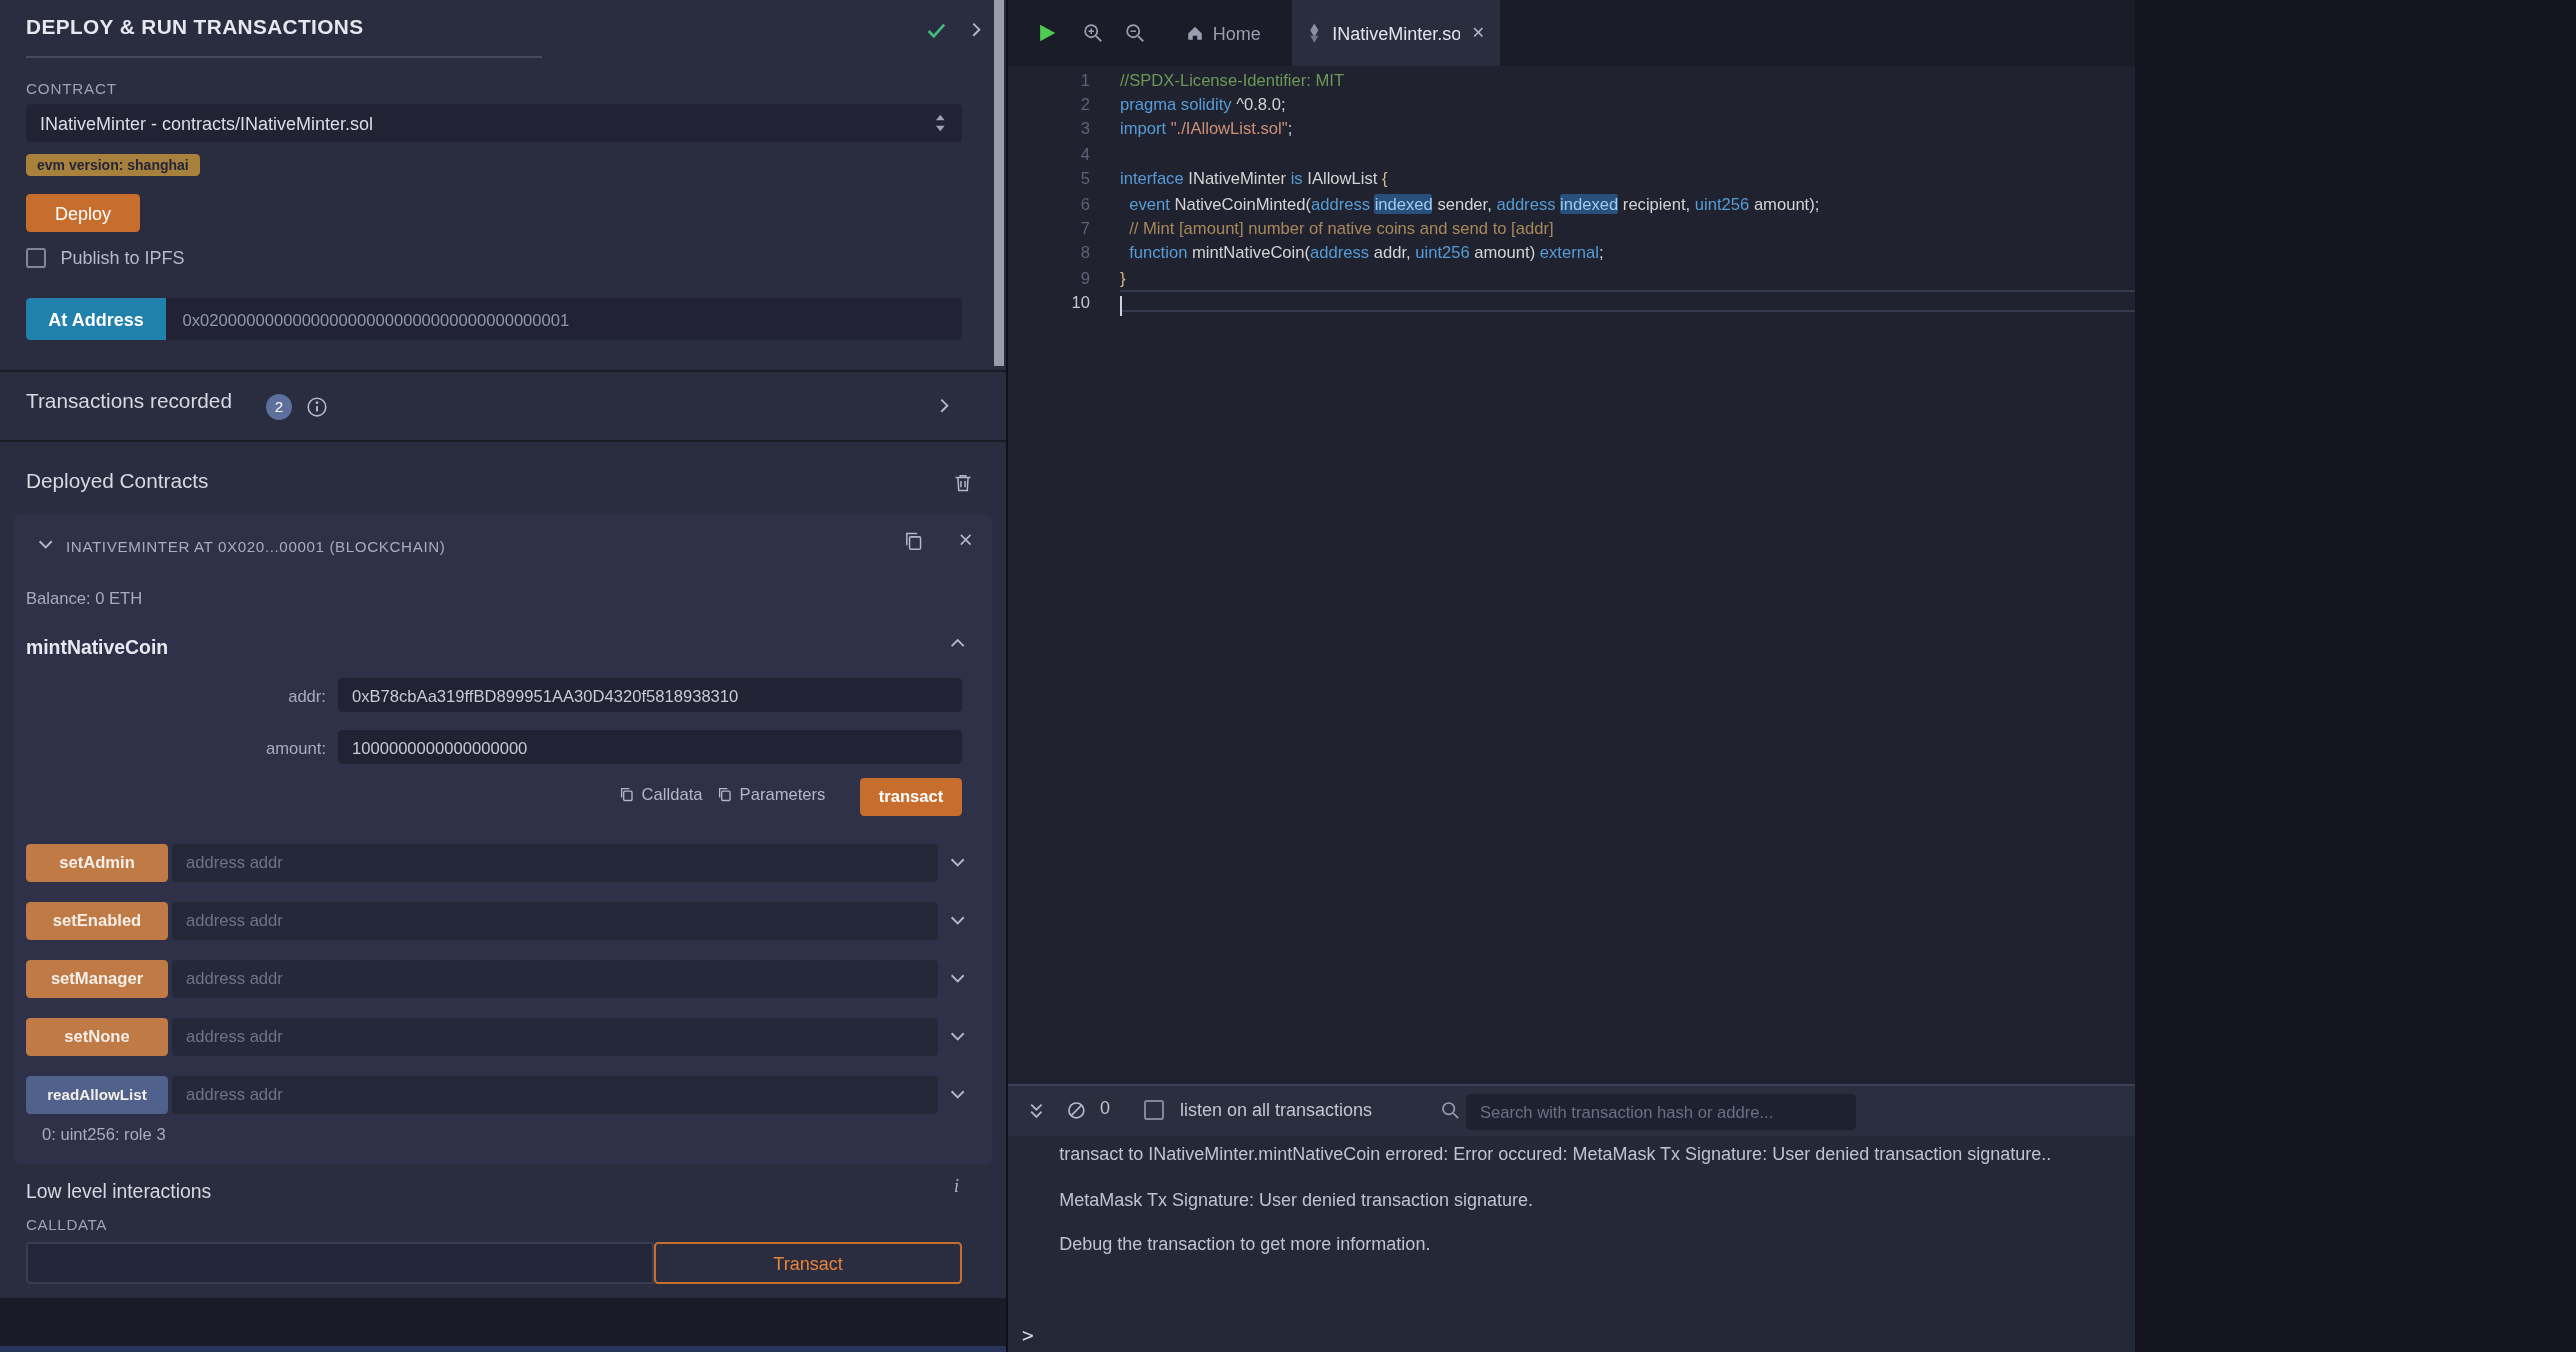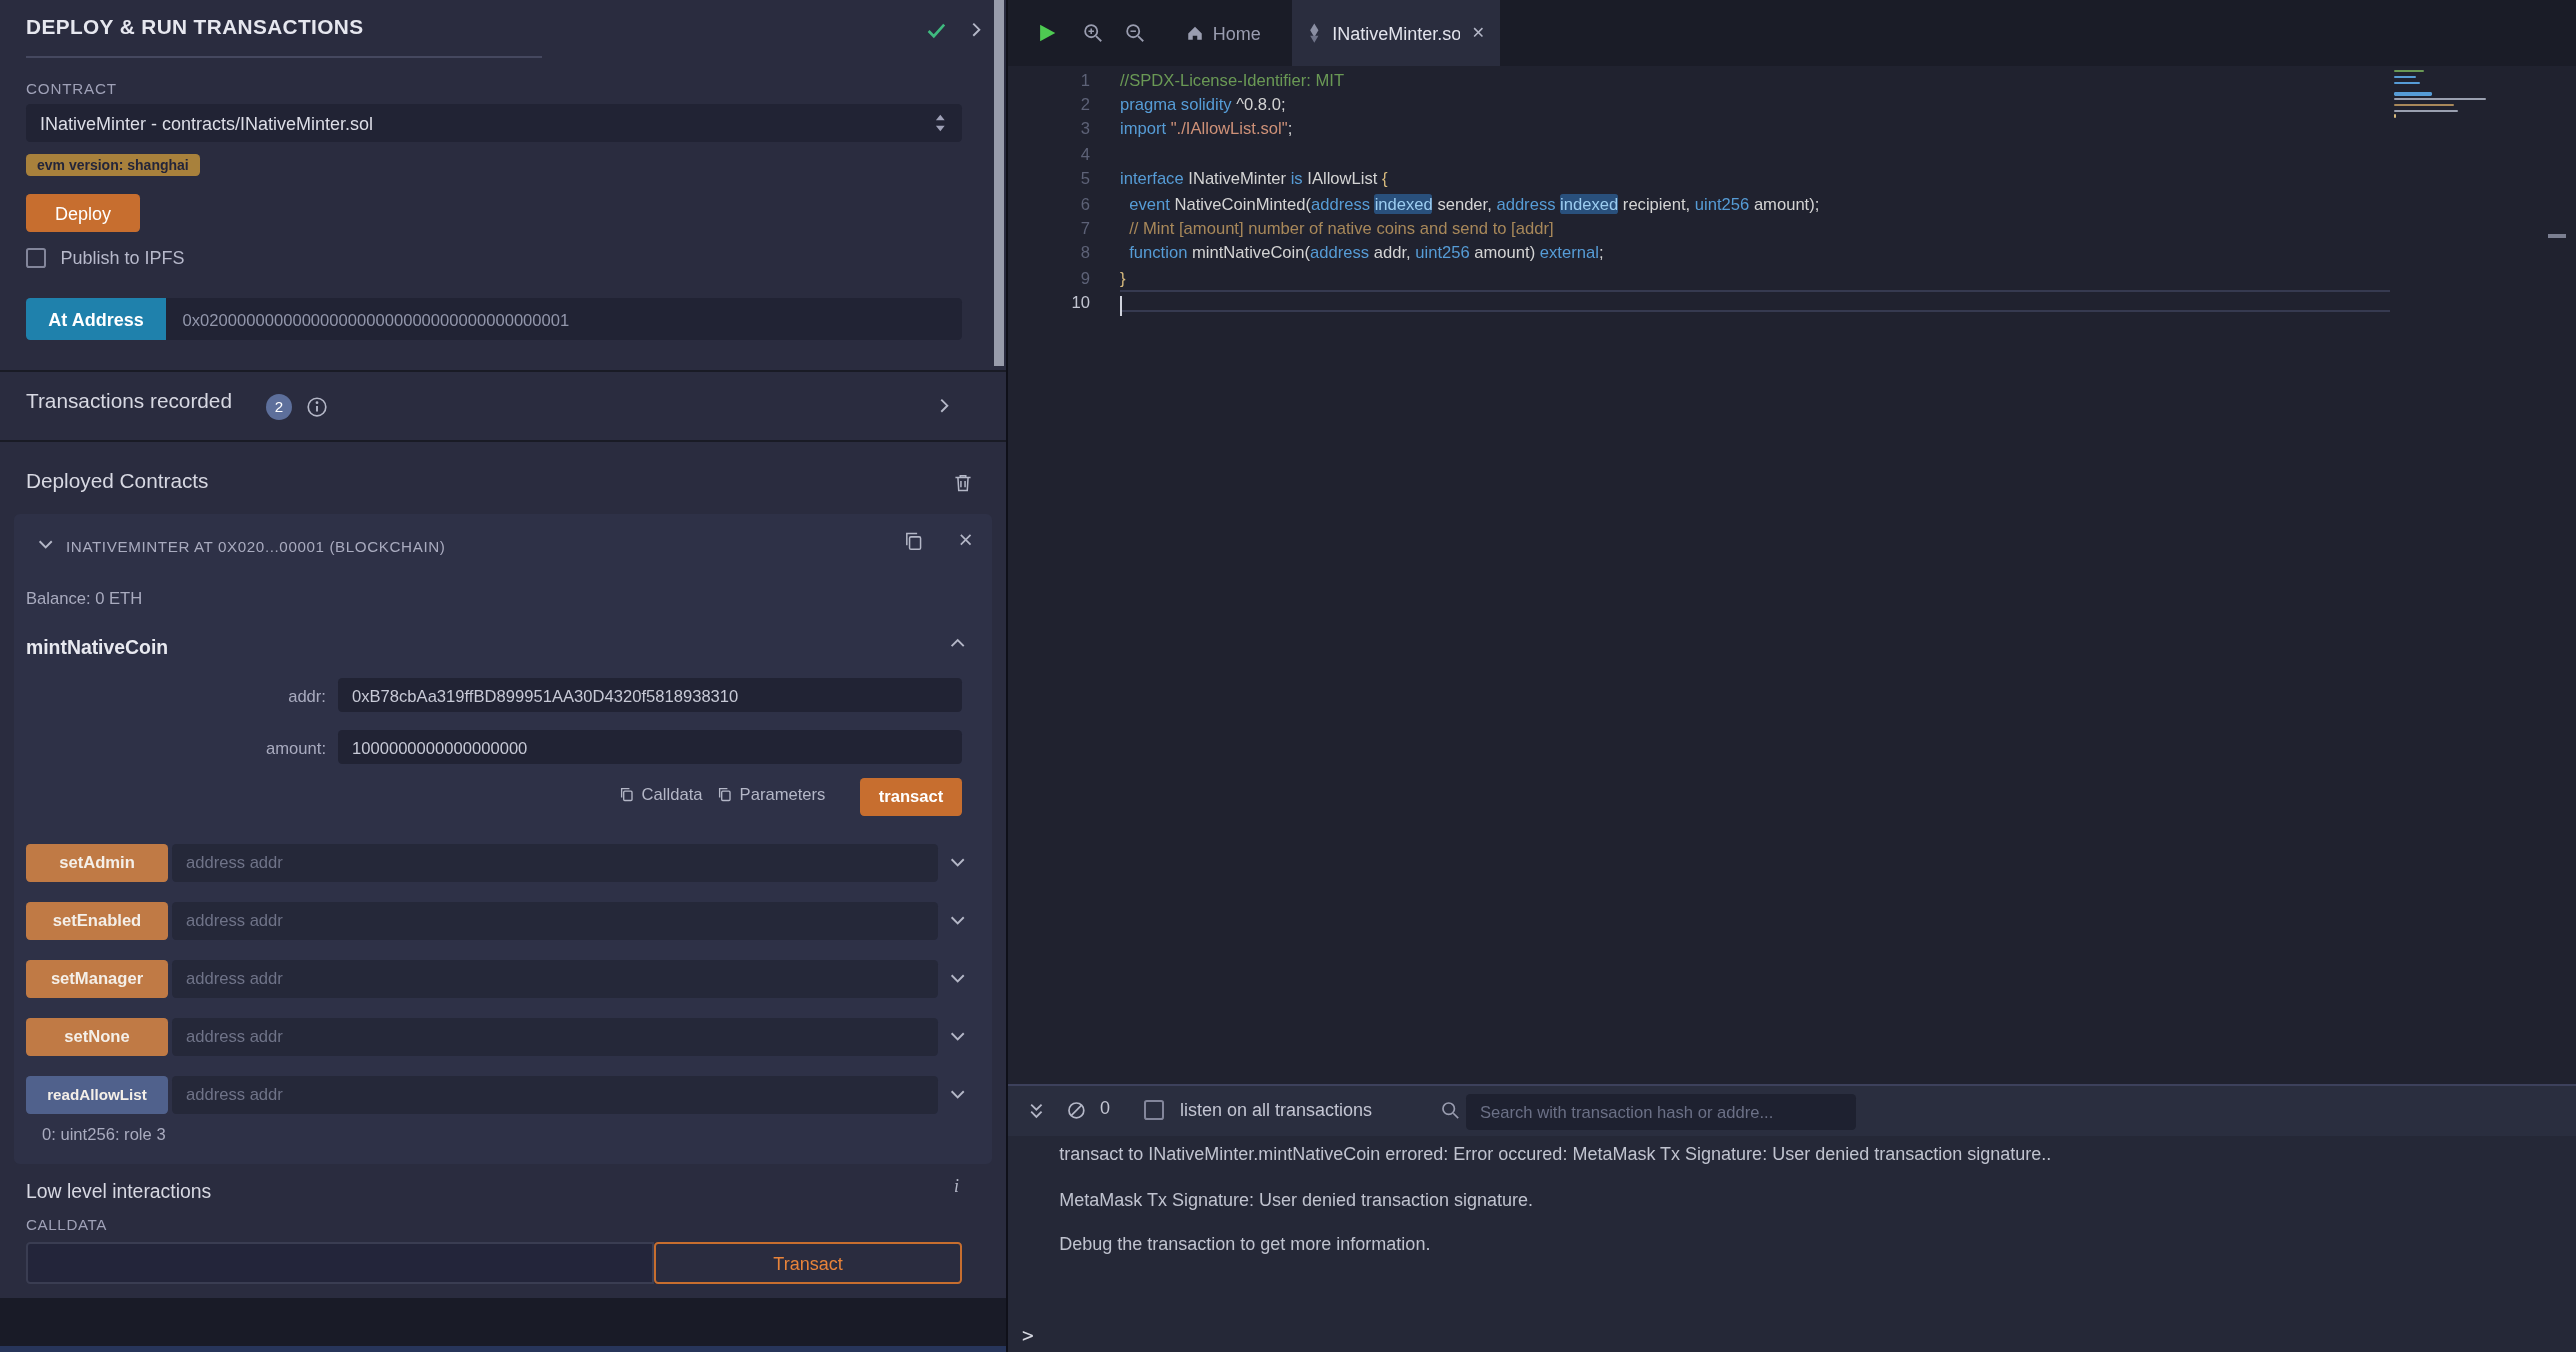--- a/index.html
+++ b/index.html
@@ -1,17 +1,17 @@
 <!DOCTYPE html>
 <html style="font-size:11px"><head>
 <meta charset="utf-8">
 <style>
   html,body{margin:0;padding:0;background:#14151f;}
   *{box-sizing:border-box;font-family:"Liberation Sans",sans-serif;}
-  #viewport{width:2576px;height:1352px;overflow:hidden;position:relative;background:#0f766e;}
+  #viewport{width:2135px;height:1352px;overflow:hidden;position:relative;background:#0f766e;}
   #stage{width:1288px;height:676px;transform:scale(2);transform-origin:0 0;position:relative;background:#1b1d29;}
 
   
   #left-panel{position:absolute;left:0;top:0;width:503px;height:676px;background:#2a2c3f;overflow:hidden;}
   #left-panel .abs{position:absolute;}
   #lp-title{left:13px;top:8.3px;font-size:10.4px;font-weight:600;color:#e6e7ef;letter-spacing:0.2px;}
   #lp-underline{left:13px;top:28px;width:258px;height:0.7px;background:#45485f;}
   #lp-check{left:463px;top:10.4px;}
   #lp-arrow{left:483px;top:10.4px;}
   #lp-contract-label{left:13px;top:40px;font-size:7.6px;color:#9fa1b7;letter-spacing:0.4px;}

